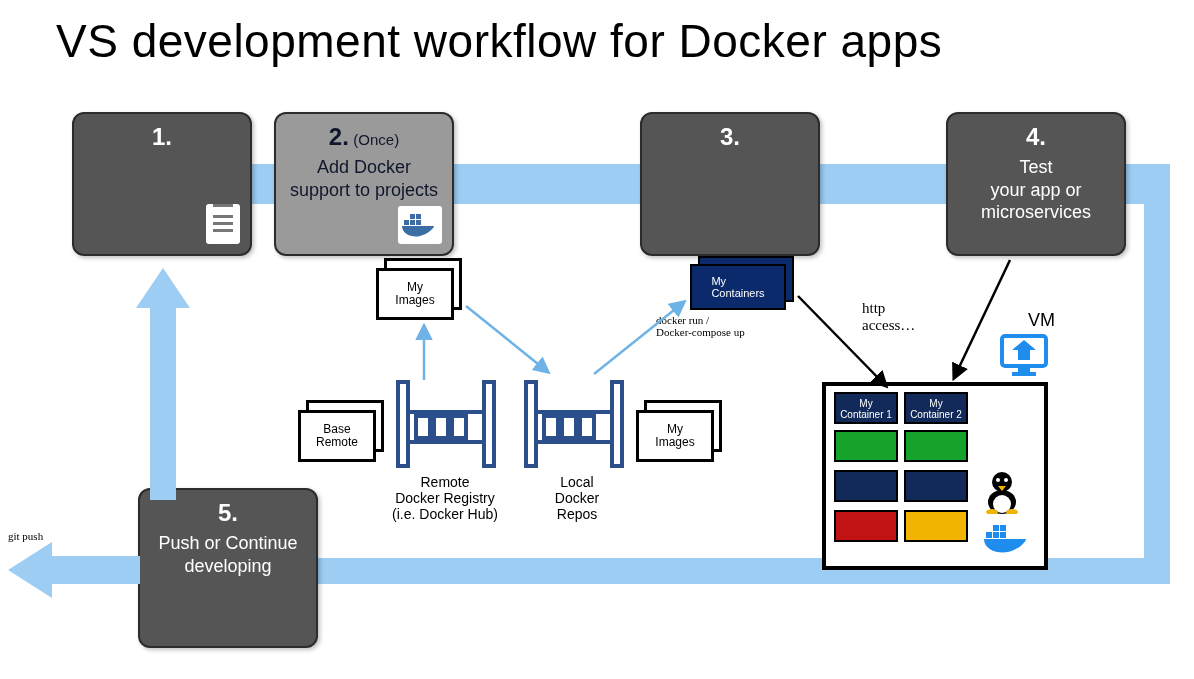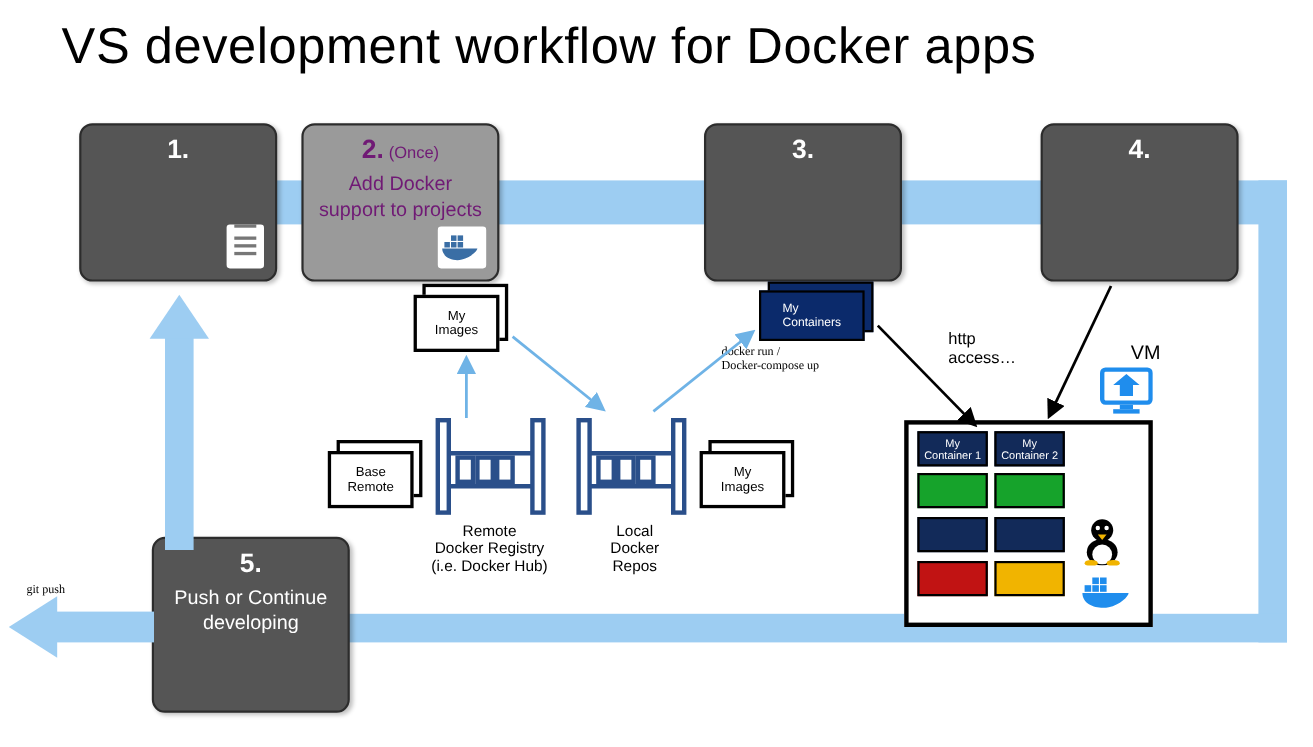--- a/index.html
+++ b/index.html
@@ -22,21 +22,21 @@
   .step {
     position:absolute; width:180px; height:144px;
     border-radius:12px; border:2px solid #2c2c2c;
     color:#fff; text-align:center; padding:10px 10px 0;
     box-shadow: 2px 2px 4px rgba(0,0,0,.25);
   }
   .step .num { font-weight:700; font-size:24px; line-height:1.1; }
   .step .sub { font-size:15px; font-weight:400; }
   .step .desc { font-size:18px; margin-top:6px; line-height:1.25; font-weight:400;}
   .dark { background:#555; }
-  .light { background:#9a9a9a; color:#701a75; }
+  .light { background:#9a9a9a; color:#0f172a; }
   .step5 { height:160px; }
   
   .doc-icon {
     position:absolute; right:10px; bottom:10px; width:34px; height:40px;
     background:#fff; border-radius:3px;
   }
   .doc-icon:before, .doc-icon:after {
     content:""; position:absolute; left:7px; right:7px; height:3px; background:#777;
   }
   .doc-icon:before { top:11px; box-shadow: 0 7px 0 #777, 0 14px 0 #777; }
@@ -68,21 +68,21 @@
   .containers .front { left:0; top:8px; }
   
   .shelf {
     position:absolute; width:108px; height:96px;
   }
   .shelf svg { width:100%; height:100%; }
   .shelf-label {
     position:absolute; font-size:14px; text-align:center; width:150px;
   }
   .cmd-label { position:absolute; font-family: Liberation Serif, serif; font-size:11px; }
-  .small-label { position:absolute; font-size:15px; }
+  .small-label { position:absolute; font-size:15px;font-family:Liberation Serif, serif; }
   
   .vm {
     position:absolute; border:4px solid #000; background:#fff;
   }
   .vm-label { position:absolute; font-size:18px; }
   .vm-mon {
     position:absolute; width:48px; height:48px;
   }
   .vm-mon svg { width:100%; height:100%; }
   .vm-cell {
@@ -126,20 +126,22 @@
       </svg>
   </div>
 </div>
 
 <div class="step dark" style="left:640px; top:112px;">
   <div class="num">3.</div>
 </div>
 
 <div class="step dark" style="left:946px; top:112px;">
   <div class="num">4.</div>
+  <div class="desc" style="white-space:pre-line">Test
+your app or microservices</div>
 </div>
 
 <div class="step dark step5" style="left:138px; top:488px;">
   <div class="num">5.</div>
   <div class="desc">Push or Continue developing</div>
 </div>
 
 <div class="stack" style="left:376px; top:258px;">
   <div class="back"></div>
   <div class="front" style="white-space:pre-line">My
@@ -197,21 +199,21 @@
 <div class="shelf-label" style="left:502px; top:474px; white-space:pre-line">Local
 Docker
 Repos</div>
 
 <div class="cmd-label" style="left:656px; top:314px; white-space:pre-line">docker run /
 Docker-compose up</div>
 
 <div class="small-label" style="left:862px; top:300px; white-space:pre-line">http
 access…</div>
 
-<div class="cmd-label" style="left:24px; top:530px;text-align:right;">git push</div>
+<div class="cmd-label" style="left:8px; top:530px;text-align:right;">git push</div>
 
 <div class="vm-label" style="left:1028px; top:310px;">VM</div>
 <div class="vm-mon" style="left:1000px; top:332px;">
   <svg viewBox="0 0 48 48">
       <rect x="2" y="4" width="44" height="30" rx="3" fill="none" stroke="#1f8ded" stroke-width="4"></rect>
       <rect x="18" y="36" width="12" height="4" fill="#1f8ded"></rect>
       <rect x="12" y="40" width="24" height="4" fill="#1f8ded"></rect>
       <path d="M24 8 L12 18 L18 18 L18 28 L30 28 L30 18 L36 18 Z" fill="#1f8ded"></path>
     </svg>
 </div>

